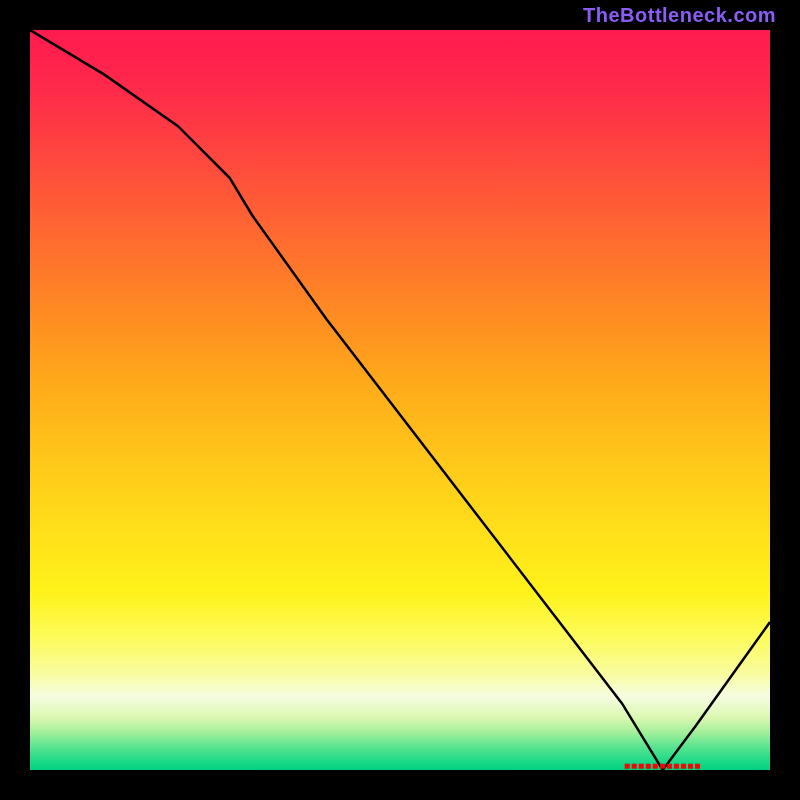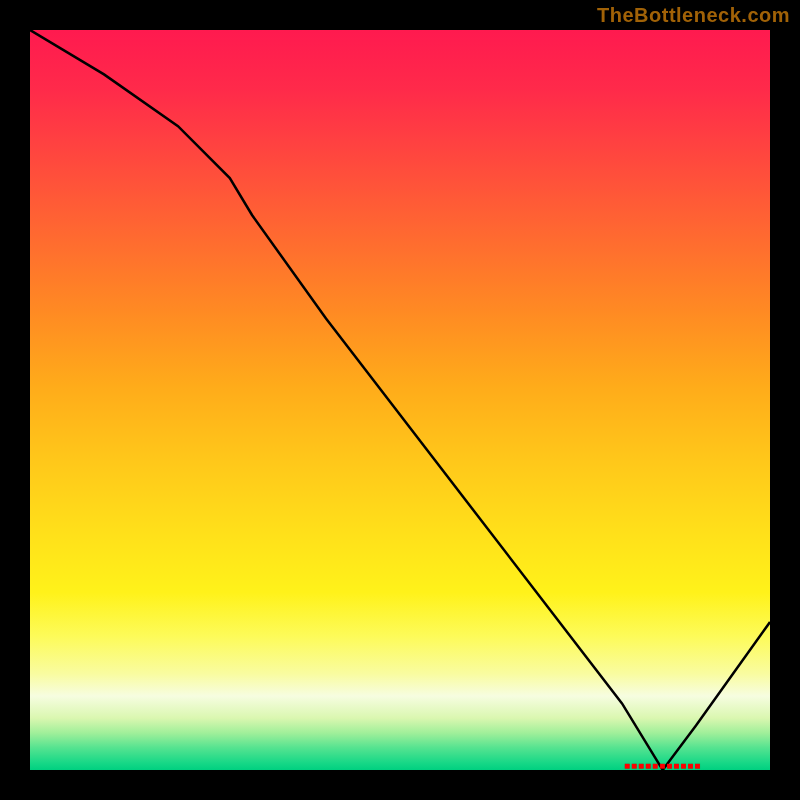--- a/index.html
+++ b/index.html
@@ -13,22 +13,22 @@
   }
   .frame {
     position: relative;
     width: 800px;
     height: 800px;
     background: #000;
   }
   .watermark {
     position: absolute;
     top: 4px;
-    right: 10px;
-    color: #a16207;
+    right: 24px;
+    color: #8b5cf6;
     font-size: 20px;
     font-weight: 600;
     letter-spacing: 0.5px;
     z-index: 50;
   }
   .plot-outer {
     position: absolute;
     left: 30px;
     top: 30px;
     width: 740px;

